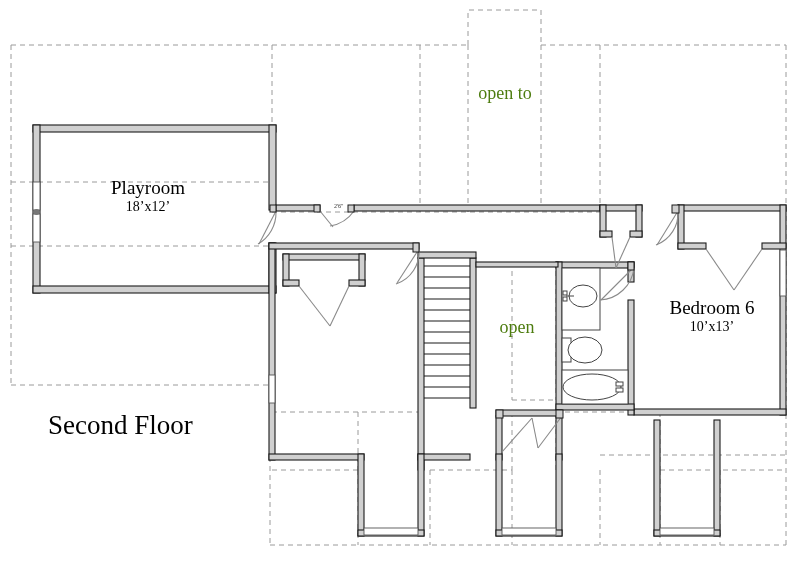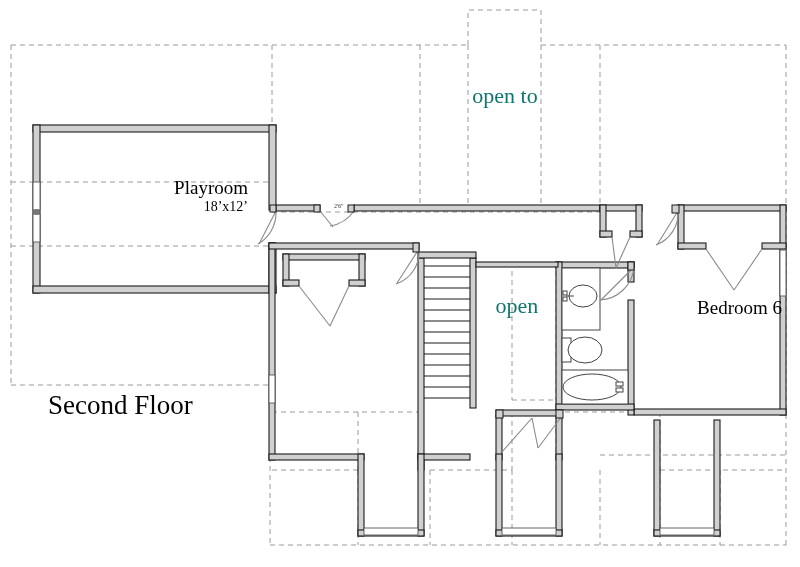--- a/index.html
+++ b/index.html
@@ -18,46 +18,47 @@
     overflow: hidden;
   }
   #plan-svg {
     position: absolute;
     top: 0; left: 0;
     width: 800px;
     height: 567px;
   }
   .room-label {
     position: absolute;
-    text-align: right;
+    text-align: center;
     color: #000000;
     font-family: "Liberation Serif", "DejaVu Serif", serif;
     line-height: 1.18;
     white-space: nowrap;
     user-select: none;
   }
   .room-name { font-size: 19px; }
   .room-dims { font-size: 14px; }
   .note-label {
     position: absolute;
     text-align: center;
-    color: #0f766e;
-    font-size: 22px;
+    color: #4d7c0f;
+    font-size: 18px;
     font-family: "Liberation Serif", "DejaVu Serif", serif;
     line-height: 1.25;
     white-space: nowrap;
     user-select: none;
   }
   .plan-title {
     position: absolute;
     color: #000000;
     font-size: 27px;
     font-family: "Liberation Serif", "DejaVu Serif", serif;
     white-space: nowrap;
     user-select: none;
+    margin-top: 20px;
   }
   .dim-tiny {
     position: absolute;
     font-size: 6px;
     color: #333333;
     font-family: "Liberation Serif", "DejaVu Serif", serif;
     user-select: none;
   }
 </style>
 </head>
@@ -285,27 +286,28 @@
   </svg>
 
   <div class="room-label" style="left:48px; top:177px; width:200px;">
     <div class="room-name">Playroom</div>
     <div class="room-dims">18’x12’</div>
   </div>
 
 
   <div class="room-label" style="left:642px; top:297px; width:140px;">
     <div class="room-name">Bedroom 6</div>
+    <div class="room-dims">10’x13’</div>
   </div>
 
   <div class="note-label" style="left:435px; top:82px; width:140px;">
     <div>open to</div>
   </div>
 
-  <div class="note-label" style="left:486px; top:292px; width:62px;">
+  <div class="note-label" style="left:486px; top:316px; width:62px;">
     <div>open</div>
   </div>
 
   <div class="dim-tiny" style="left:334px; top:203px;">2'6"</div>
 
   <div class="plan-title" style="left:48px; top:390px;">Second Floor</div>
 
 </div>
 
 </body></html>

